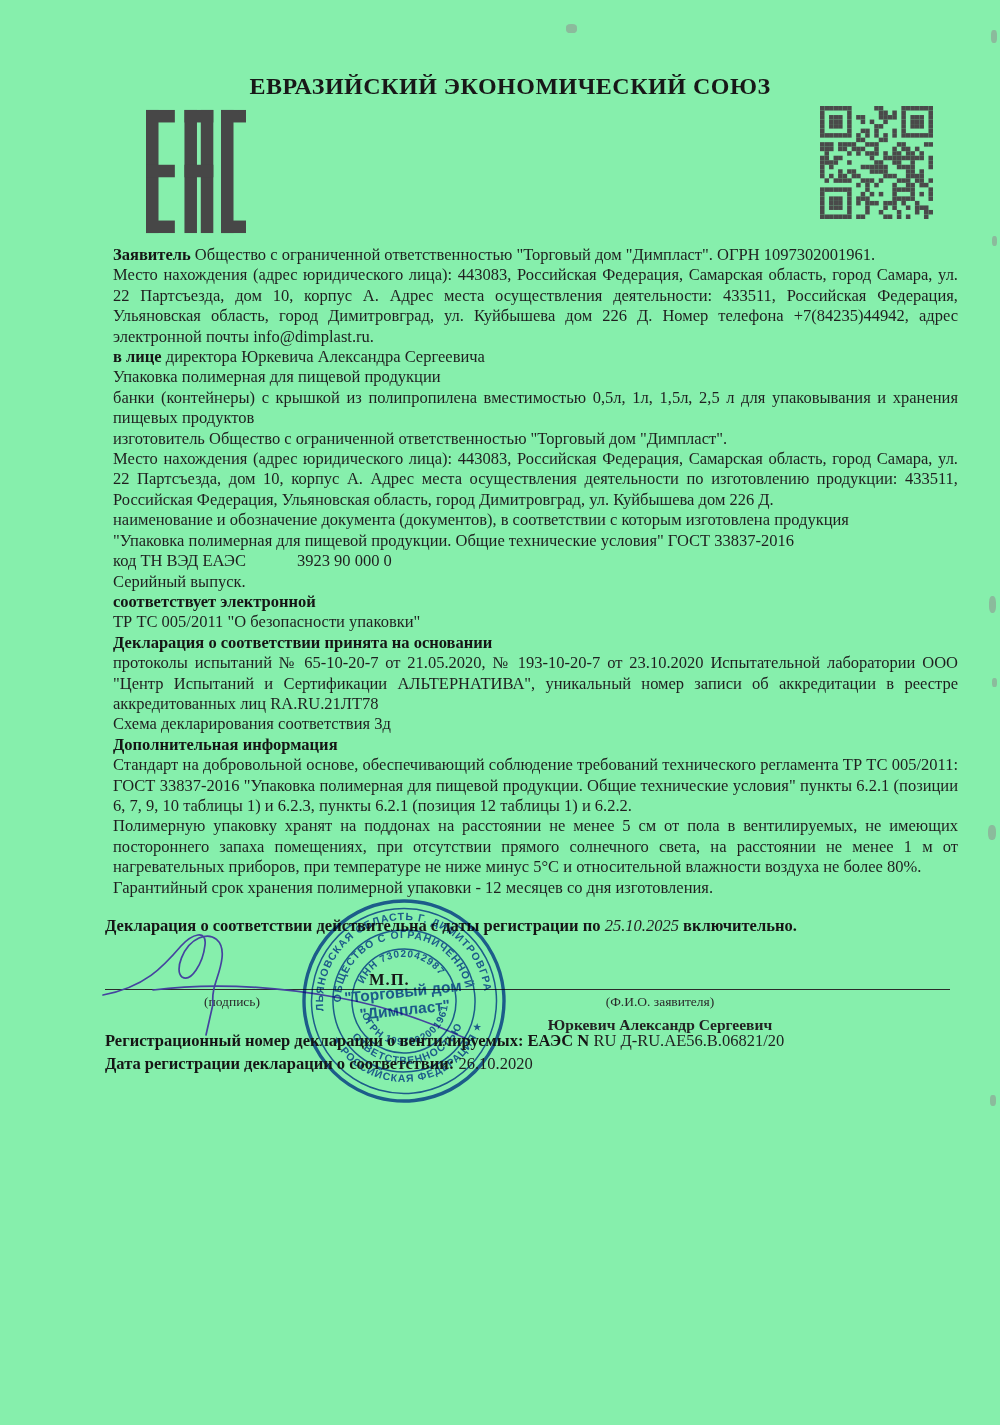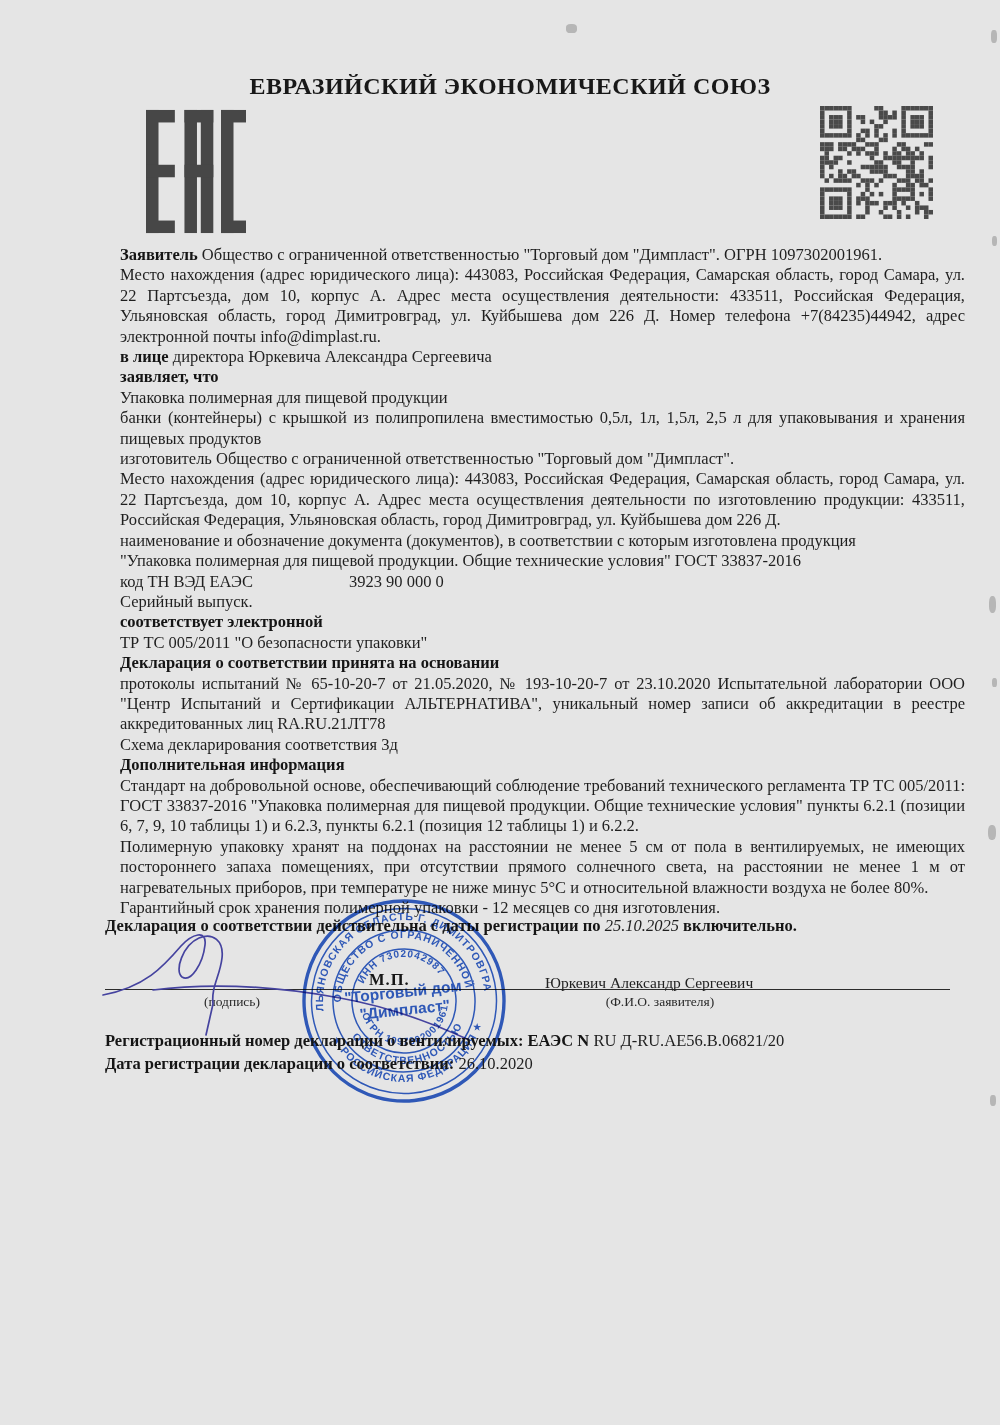--- a/index.html
+++ b/index.html
@@ -1,51 +1,51 @@
 <!DOCTYPE html>
 <html lang="ru"><head>
 <meta charset="utf-8">
 <style>
   html,body{margin:0;padding:0;background:#888;}
   .page{
     position:relative;
     width:1000px;height:1425px;
     margin:0 auto;
-    background:#e5e5e5;
+    background:#86efac;
     font-family:"Liberation Serif","DejaVu Serif",serif;
     color:#1f1f1f;
     overflow:hidden;
   }
   
   .eac-logo{position:absolute;left:146px;top:108px;width:100px;height:127px;}
   .titles{
     position:absolute;left:200px;top:72px;width:620px;
     text-align:center;font-weight:700;font-size:24px;line-height:29px;
     letter-spacing:.5px;color:#181818;
   }
   .qr{position:absolute;left:820px;top:106px;width:113px;height:113px;}
   
   .doc-body{
-    position:absolute;left:120px;top:245px;width:845px;
+    position:absolute;left:113px;top:245px;width:845px;
     font-size:16.5px;line-height:20.4px;
   }
   .doc-body p{margin:0;}
   .jst{text-align:justify;}
   b,.b{font-weight:700;color:#151515;}
-  .tnved-val{display:inline-block;margin-left:96px;}
+  .tnved-val{display:inline-block;margin-left:51px;}
   
   .validity{
     position:absolute;left:105px;top:916px;width:845px;
     font-size:16.5px;font-weight:700;color:#151515;
   }
   .validity .reg-val{font-weight:400;color:#1f1f1f;font-style:italic;}
   
   .sig-line{position:absolute;left:105px;top:989px;width:845px;border-top:1.7px solid #2b2b2b;}
   .sig-caption{position:absolute;left:140px;top:994px;width:120px;text-align:right;font-size:13.5px;color:#2a2a2a;}
-  .fio-name{position:absolute;left:545px;top:974px;width:230px;text-align:left;font-size:15.5px;color:#222;}
+  .fio-name{position:absolute;left:545px;top:1016px;width:230px;text-align:center;font-size:15.5px;color:#222;font-weight:bold;}
   .fio-caption{position:absolute;left:548px;top:994px;width:224px;text-align:center;font-size:13.5px;color:#2a2a2a;}
   .mp{position:absolute;left:369px;top:970px;font-size:16.5px;font-weight:600;letter-spacing:1px;color:#161616;text-align:right;}
   .signature{position:absolute;left:95px;top:925px;width:400px;height:125px;}
   .stamp{
     position:absolute;left:299px;top:896px;width:210px;height:210px;
     transform:rotate(-6deg);
     mix-blend-mode:multiply;opacity:.93;
   }
   
   .registration{
@@ -388,21 +388,20 @@
         <rect x="17" y="24" width="1" height="1"></rect>
         <rect x="19" y="24" width="1" height="1"></rect>
         <rect x="23" y="24" width="1" height="1"></rect>
       </g>
     </svg>
 
   <div class="doc-body">
     <p class="jst"><b>Заявитель</b><span> Общество с ограниченной ответственностью "Торговый дом "Димпласт". ОГРН 1097302001961.</span></p>
     <p class="jst">Место нахождения (адрес юридического лица): 443083, Российская Федерация, Самарская область, город Самара, ул. 22 Партсъезда, дом 10, корпус А. Адрес места осуществления деятельности: 433511, Российская Федерация, Ульяновская область, город Димитровград, ул. Куйбышева дом 226 Д. Номер телефона +7(84235)44942, адрес электронной почты info@dimplast.ru.</p>
     <p><b>в лице</b><span> директора Юркевича Александра Сергеевича</span></p>
-    <p><b>заявляет, что</b></p>
     <p>Упаковка полимерная для пищевой продукции</p>
     <p class="jst">банки (контейнеры) с крышкой из полипропилена вместимостью 0,5л, 1л, 1,5л, 2,5 л для упаковывания и хранения пищевых продуктов</p>
     <p>изготовитель Общество с ограниченной ответственностью "Торговый дом "Димпласт".</p>
     <p class="jst">Место нахождения (адрес юридического лица): 443083, Российская Федерация, Самарская область, город Самара, ул. 22 Партсъезда, дом 10, корпус А. Адрес места осуществления деятельности по изготовлению продукции: 433511, Российская Федерация, Ульяновская область, город Димитровград, ул. Куйбышева дом 226 Д.</p>
     <p>наименование и обозначение документа (документов), в соответствии с которым изготовлена продукция</p>
     <p>"Упаковка полимерная для пищевой продукции. Общие технические условия" ГОСТ 33837-2016</p>
     <p><span>код ТН ВЭД ЕАЭС</span><span class="tnved-val">3923 90 000 0</span></p>
     <p>Серийный выпуск.</p>
     <p><b>соответствует электронной</b></p>
     <p>ТР ТС 005/2011 "О безопасности упаковки"</p>

